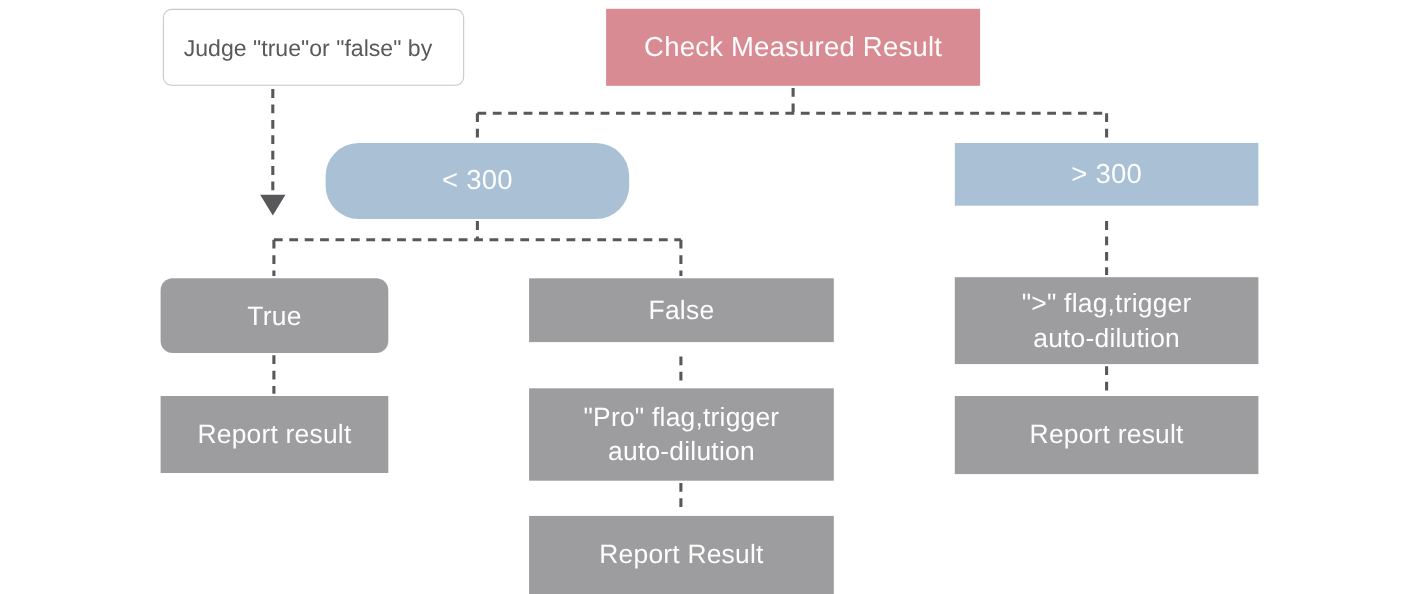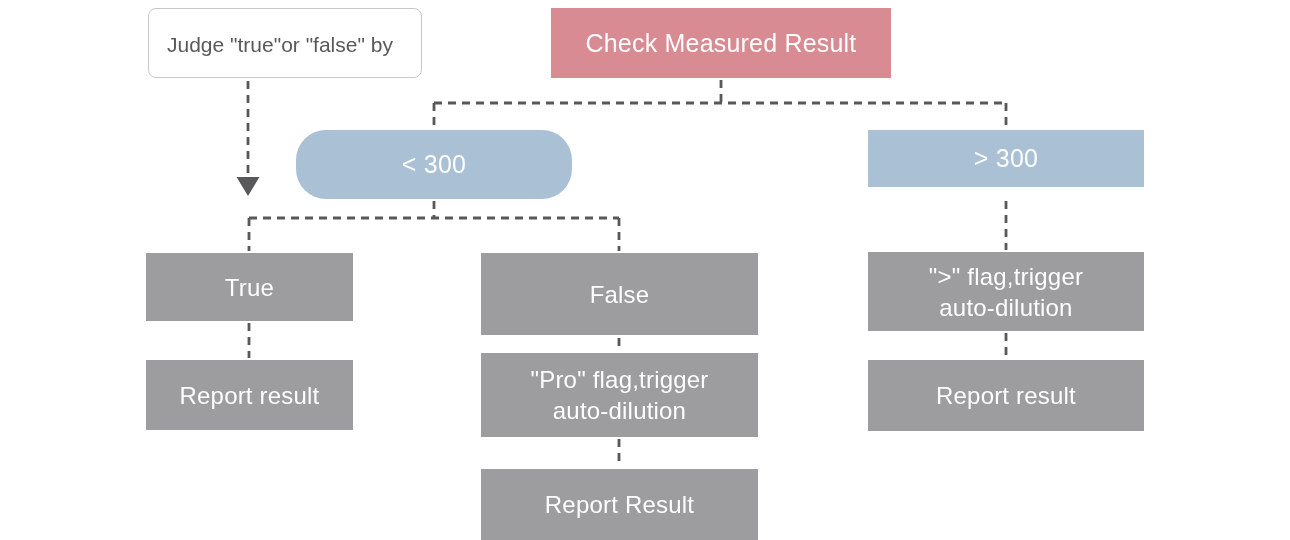--- a/index.html
+++ b/index.html
@@ -51,22 +51,22 @@
     display: flex;
     flex-direction: column;
     justify-content: center;
     padding: 2px 18px 0 18px;
     text-align: left;
   }
   
   .n-check        { left: 551px; top: 8px;   width: 340px; height: 70px; }
   .n-lt300        { left: 296px; top: 130px; width: 276px; height: 69px; border-radius: 30px; }
   .n-gt300        { left: 868px; top: 130px; width: 276px; height: 57px; }
-  .n-true         { left: 146px; top: 253px; width: 207px; height: 68px; }
-  .n-false        { left: 481px; top: 253px; width: 277px; height: 82px; }
+  .n-true         { left: 146px; top: 253px; width: 207px; height: 68px; border-radius: 11px; }
+  .n-false        { left: 481px; top: 253px; width: 277px; height: 58px; }
   .n-gtflag       { left: 868px; top: 252px; width: 276px; height: 79px; }
   .n-reportleft   { left: 146px; top: 360px; width: 207px; height: 70px; }
   .n-proflag      { left: 481px; top: 353px; width: 277px; height: 84px; }
   .n-reportright  { left: 868px; top: 360px; width: 276px; height: 71px; }
   .n-reportbottom { left: 481px; top: 469px; width: 277px; height: 71px; }
 </style>
 </head>
 <body>
 
 <div class="canvas">

